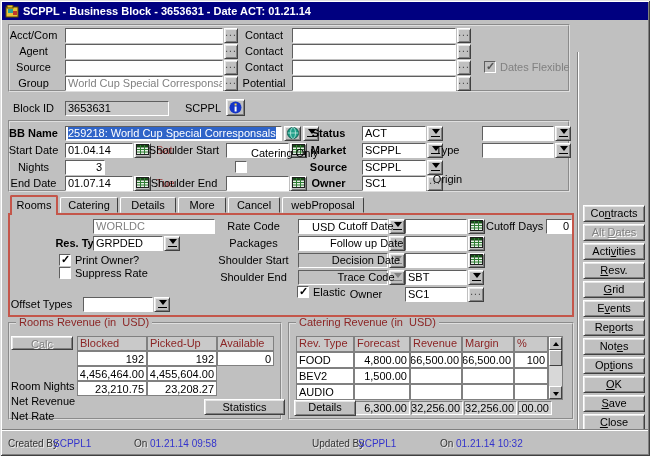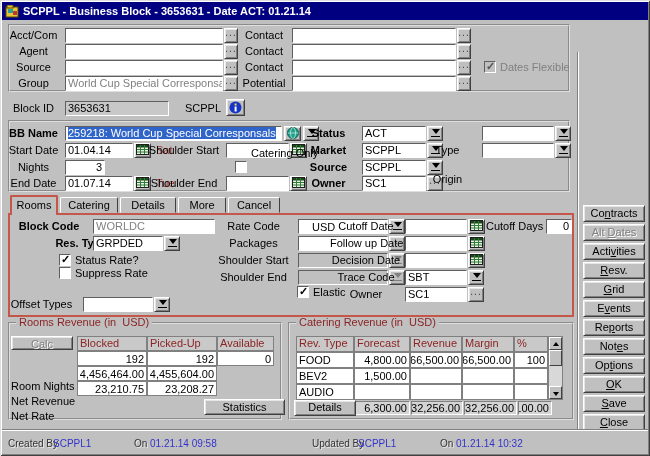--- a/index.html
+++ b/index.html
@@ -228,31 +228,31 @@
   <div class="f" style="left:482px;top:143px;width:72px;"></div>
   <div class="btn" style="left:555px;top:143px;width:16px;height:15px;">
       <span class="lovg"></span>
     </div>
 
   <div class="tab act" style="left:10px;width:48px;">Rooms</div>
   <div class="tab" style="left:60px;width:58px;">Catering</div>
   <div class="tab" style="left:120px;width:56px;">Details</div>
   <div class="tab" style="left:178px;width:48px;">More</div>
   <div class="tab" style="left:228px;width:52px;">Cancel</div>
+  <div class="tab" style="left:282px;width:82px;">webProposal</div>
   <div class="redpanel"></div>
 
-  <div class="l b" style="left:8px;top:219px;width:82px;">Block Code</div>
   <div class="f gtxt" style="left:93px;top:219px;width:122px;">WORLDC</div>
   <div class="l b" style="left:8px;top:236px;width:82px;margin-left:32px;">Res. Type</div>
   <div class="f" style="left:93px;top:236px;width:70px;">GRPDED</div>
   <div class="btn" style="left:164px;top:236px;width:16px;height:15px;">
       <span class="lovg"></span>
     </div>
   <div class="cb on" style="left:59px;top:254px;"></div>
-  <div class="l ll" style="left:75px;top:253px;width:70px;">Status Rate?</div>
+  <div class="l ll" style="left:75px;top:253px;width:70px;">Print Owner?</div>
   <div class="cb" style="left:59px;top:267px;"></div>
   <div class="l ll" style="left:75px;top:266px;width:90px;">Suppress Rate</div>
   <div class="l" style="left:3px;top:297px;width:77px;">Offset Types</div>
   <div class="f" style="left:83px;top:297px;width:70px;"></div>
   <div class="btn" style="left:154px;top:297px;width:16px;height:15px;">
       <span class="lovg"></span>
     </div>
 
   <div class="l" style="left:212px;top:219px;width:83px;">Rate Code</div>
   <div class="f" style="left:298px;top:219px;width:90px;"></div>

